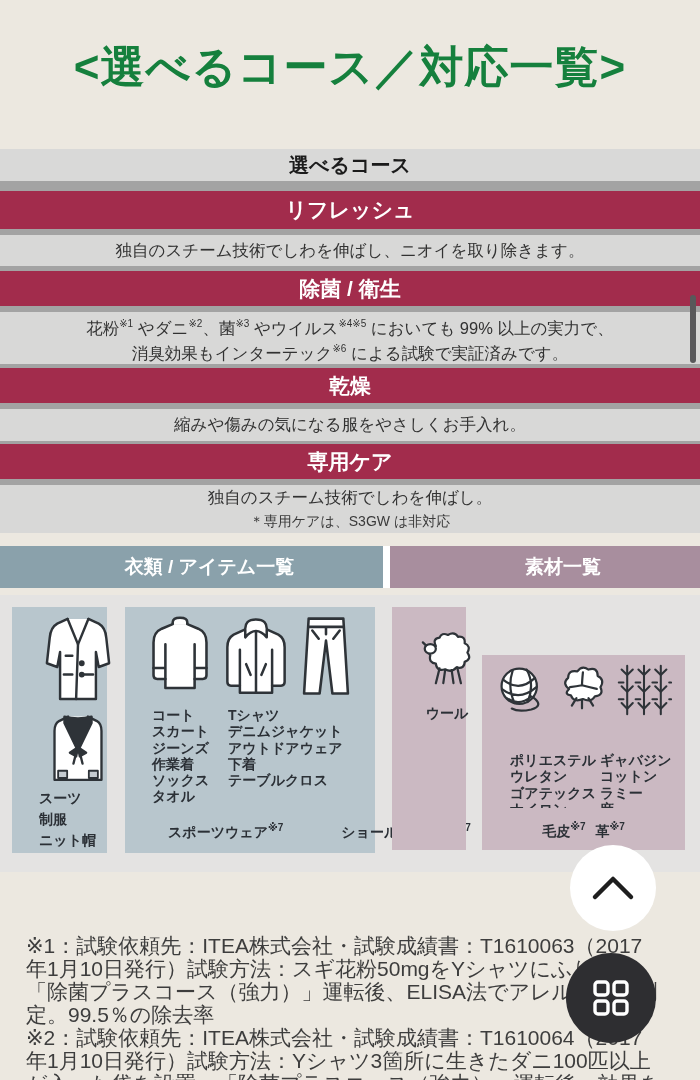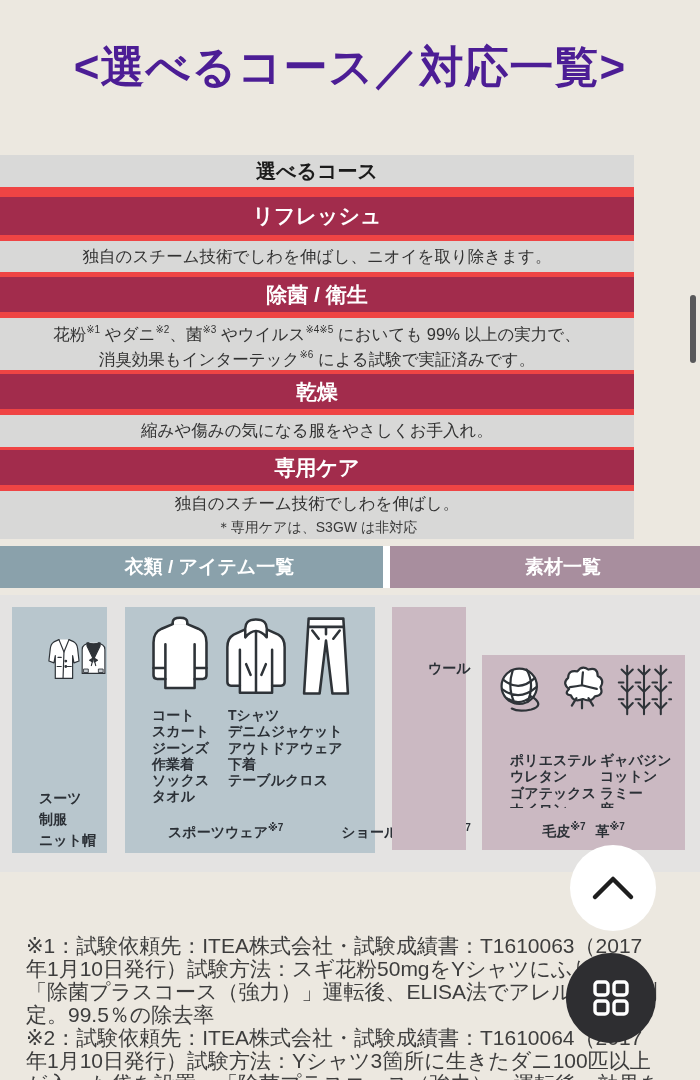--- a/index.html
+++ b/index.html
@@ -7,24 +7,24 @@
   .screen {
     position:relative; width:700px; height:1080px; margin:0 auto;
     background:#ece8e0; overflow:hidden;
     font-family:"Liberation Sans","DejaVu Sans",sans-serif;
     color:#222;
   }
   
   .title{
     position:absolute; top:38px; left:0; width:100%;
     text-align:center; font-size:44px; font-weight:800;
-    letter-spacing:1px; color:#4c1d95;
-  }
-  
-  .course{ position:absolute; top:155px; left:0; width:634px; background:#ef4444; }
+    letter-spacing:1px; color:#15803d;
+  }
+  
+  .course{ position:absolute; top:149px; left:0; width:700px; background:#a3a3a3; }
   .row-header{
     height:32px; line-height:32px; background:#d9d9d8; text-align:center;
     font-size:20px; font-weight:700; color:#1b1b1b; margin-bottom:10px;
   }
   .bar{
     height:38px; line-height:38px; background:#a22c4c; color:#ffffff;
     text-align:center; font-size:21px; font-weight:700; margin-bottom:6px;
   }
   .bar.b2,.bar.b3,.bar.b4{ height:35px; line-height:35px; }
   .desc{
@@ -47,21 +47,21 @@
   .panels{ position:absolute; top:595px; left:0; width:700px; height:277px; background:#e4e3e2; }
   .box{ position:absolute; }
   .box.blue{ background:#b8c6cd; }
   .box.mauve{ background:#cbb9c2; }
   #boxA{ left:12px; top:12px; width:95px;  height:246px; }
   #boxB{ left:125px; top:12px; width:250px; height:219px; }
   #boxC{ left:125px; top:213px; width:250px; height:45px; }
   #boxD{ left:392px; top:12px; width:74px;  height:243px; }
   #boxE{ left:482px; top:12px; width:203px; height:188px;margin-top:48px; }
   #boxF{ left:482px; top:213px; width:203px; height:42px; }
-  .ico-col{ display:flex; flex-direction:row; align-items:center;padding-left:36px; }
+  .ico-col{ display:flex; flex-direction:column; align-items:center;padding-left:36px; }
   .ico-row{ display:flex; align-items:flex-start; justify-content:center; gap:10px; padding-top:8px; }
   .lbl{ font-size:14px; font-weight:700; color:#2b3036; line-height:16.5px; white-space:nowrap; }
   .lbl-list .lbl{ line-height:16.3px; }
   #boxA .labels{ position:absolute; left:27px; top:181px; }
   #boxA .labels .lbl{ line-height:21px; }
   #boxB .cols,#boxE .cols{ position:absolute; top:100px; left:0; width:100%; }
   #boxB .c1{ position:absolute; left:27px; top:0; }
   #boxB .c2{ position:absolute; left:103px; top:0; }
   #boxE .cols{ top:97px; }
   #boxE .c1{ position:absolute; left:28px; top:0; }

